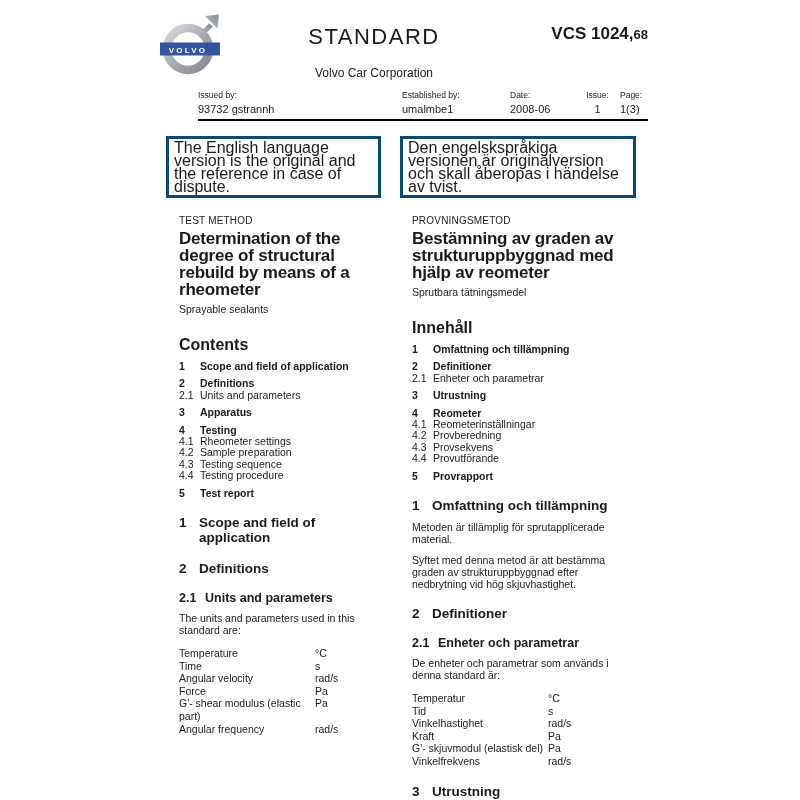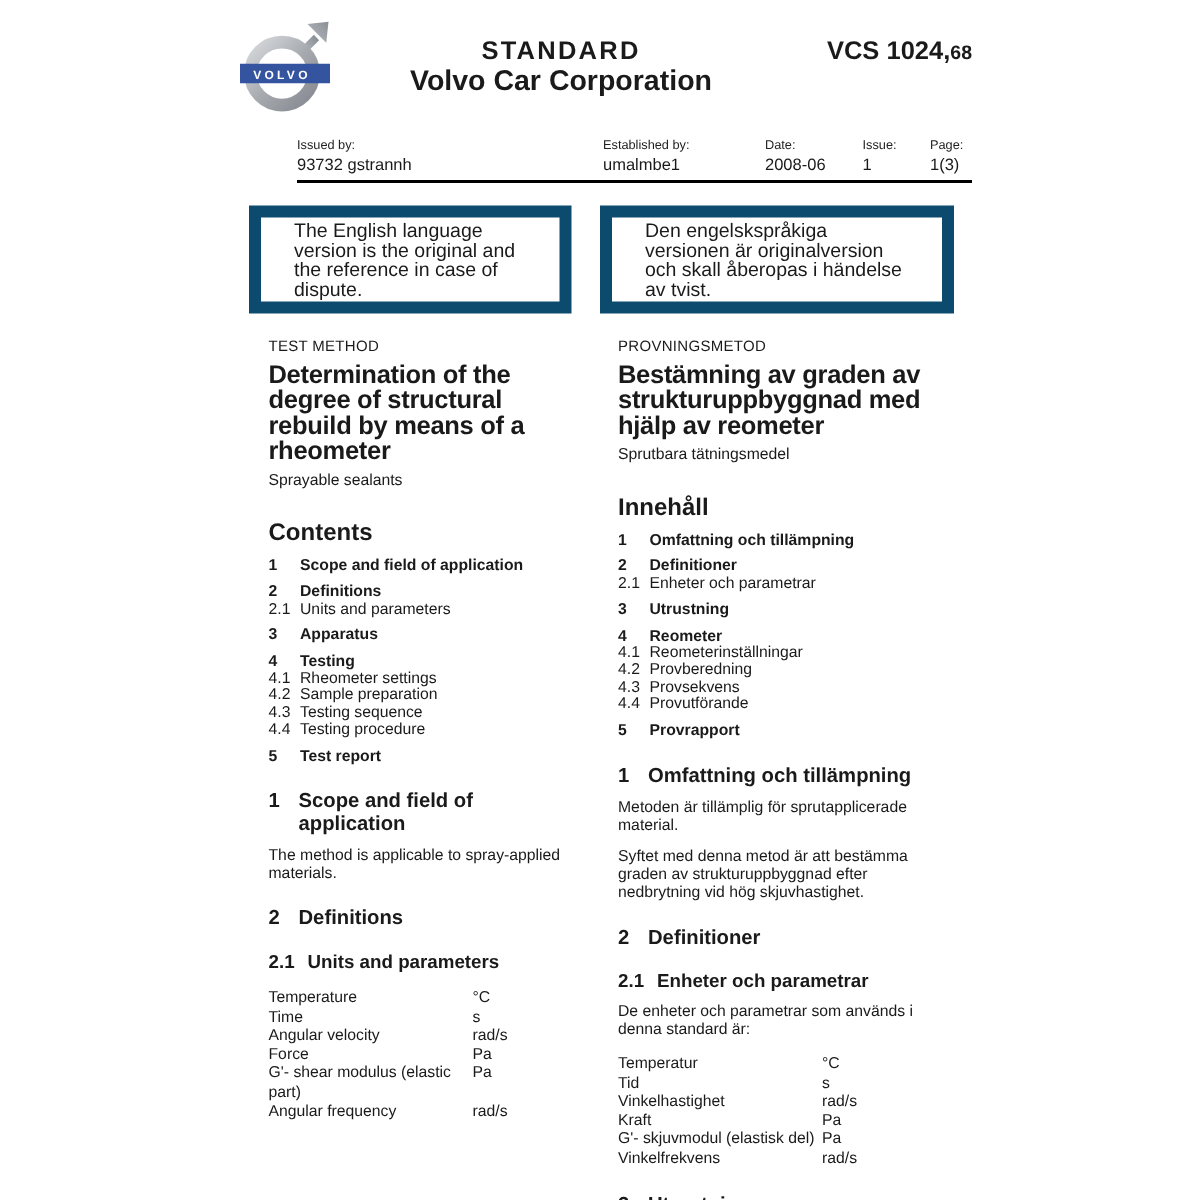--- a/index.html
+++ b/index.html
@@ -3,35 +3,35 @@
 <meta charset="utf-8">
 <style>
   html,body{margin:0;padding:0;width:800px;height:800px;background:#ffffff;overflow:hidden;}
   body{font-family:"Liberation Sans","DejaVu Sans",sans-serif;color:#1a1a1a;-webkit-font-smoothing:antialiased;}
   .page{position:absolute;left:166px;top:12px;width:482px;}
 
   
   .hdr{display:flex;}
   .logo-box{width:60px;flex:none;margin-left:-6px;}
   .hdr-center{flex:1;text-align:center;padding-top:12px;}
-  .doc-type{font-size:17px;font-weight:bold;letter-spacing:1.5px;}
-  .company{font-size:19px;font-weight:bold;}
+  .doc-type{font-size:22px;font-weight:normal;letter-spacing:1.5px;}
+  .company{font-size:12px;font-weight:normal;margin-top:16px;}
   .hdr-right{width:120px;flex:none;text-align:right;padding-top:12px;font-weight:bold;font-size:17px;white-space:nowrap;}
   .doc-num-suffix{font-size:13px;}
 
   
   .meta{display:flex;margin-top:8px;padding-bottom:4px;border-bottom:2.5px solid #000;margin-left:32px;}
   .meta-col{flex:none;}
-  .mc1{width:204px;}.mc2{width:108px;}.mc3{width:65px;}.mc4{width:45px;}.mc5{width:auto;}
+  .mc1{width:204px;}.mc2{width:108px;}.mc3{width:65px;}.mc4{width:45px;text-align:center;}.mc5{width:auto;}
   .meta-label{display:block;font-size:8.5px;color:#222;margin-bottom:3px;}
   .meta-value{display:block;font-size:11px;}
 
   
   .notices{display:flex;margin-top:15px;}
-  .notice{box-sizing:border-box;border:8px solid #0c4a6e;padding:2px 22px;font-size:13px;line-height:13px;}
+  .notice{box-sizing:border-box;border:3px solid #0c4a6e;padding:2px 5px;font-size:16px;line-height:13px;}
   .notice-en{width:215px;margin-right:19px;}
   .notice-sv{width:236px;}
 
   
   .cols{display:flex;margin-top:17px;padding-left:13px;}
   .col-en{width:211px;flex:none;margin-right:22px;}
   .col-sv{width:216px;flex:none;}
 
   .kicker{font-size:10px;margin:0 0 4px 0;letter-spacing:.2px;}
   .doc-title{font-size:17px;font-weight:bold;line-height:17px;margin:0;letter-spacing:-.2px;}
@@ -165,30 +165,30 @@
           <div class="toc-row bold gap">
           <span class="num">5</span>
           <span class="lbl">Test report</span>
         </div>
         </div>
 
       <div class="h2">
         <span class="num">1</span>
         <span>Scope and field of application</span>
       </div>
-      <p class="para">The method is applicable to spray-applied materials.</p>
 
       <div class="h2">
         <span class="num">2</span>
         <span>Definitions</span>
       </div>
       <div class="h3">
         <span class="num">2.1</span>
         <span>Units and parameters</span>
       </div>
+      <p class="para">The units and parameters used in this standard are:</p>
 
       <div class="units">
           <div class="unit-row">
           <span class="unit-label">Temperature</span>
           <span class="unit-value">°C</span>
         </div>
           <div class="unit-row">
           <span class="unit-label">Time</span>
           <span class="unit-value">s</span>
         </div>

